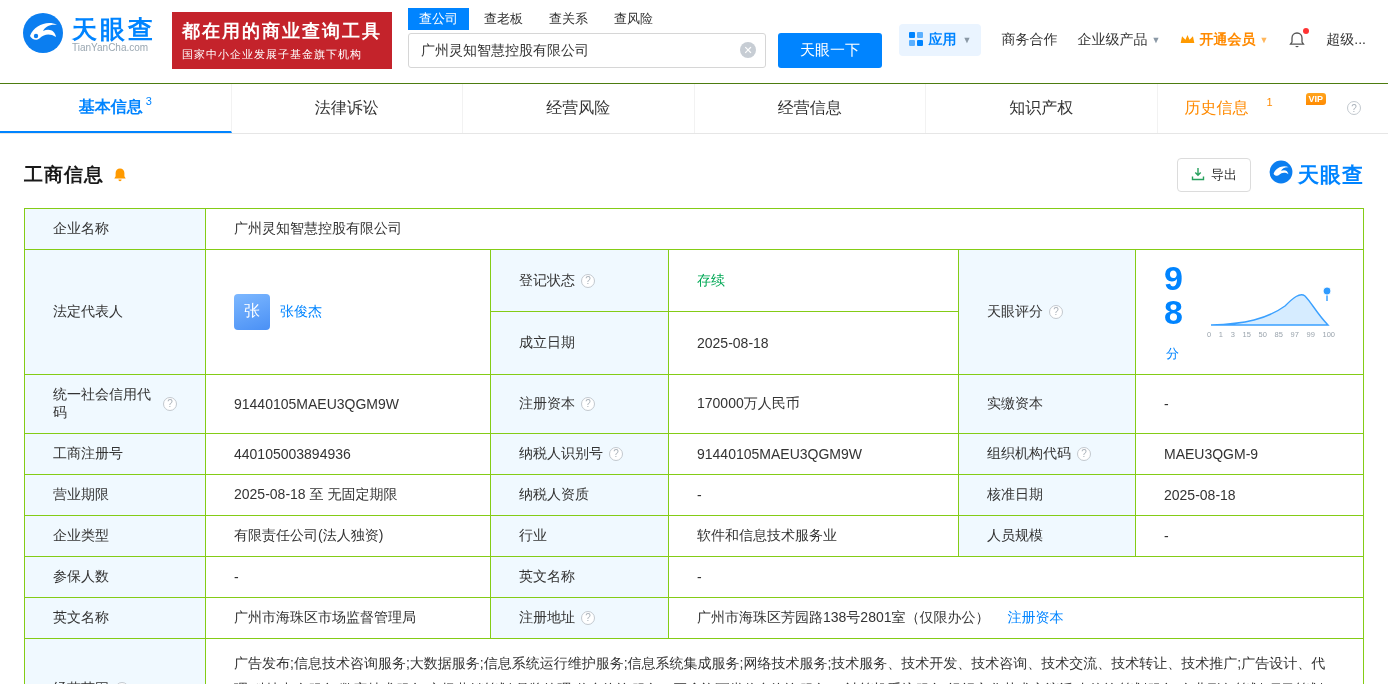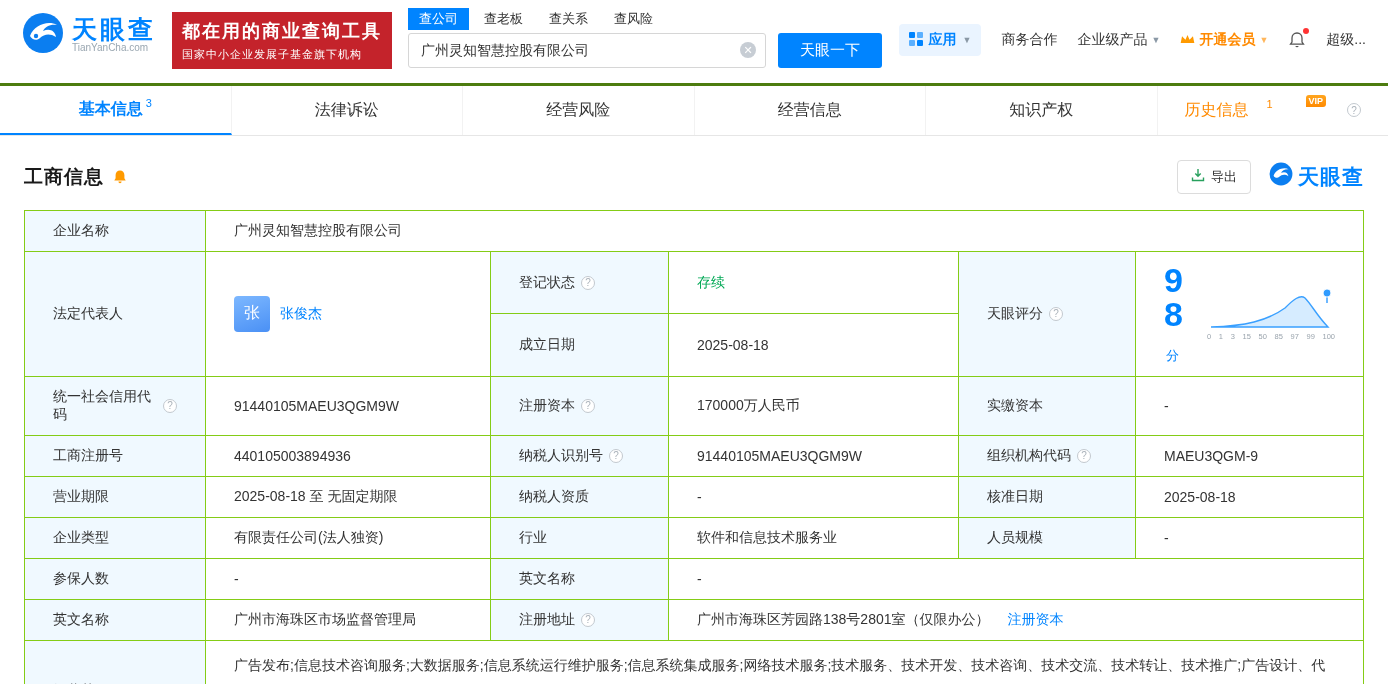--- a/index.html
+++ b/index.html
@@ -26,36 +26,36 @@
   .clear-btn { position: absolute; right: 10px; top: 9px; width: 16px; height: 16px; border-radius: 50%; background: #c7cdd4; color: #fff; font-size: 11px; line-height: 16px; text-align: center; cursor: pointer; }
   .search-btn { margin-left: 12px; width: 104px; height: 35px; background: #0084ff; color: #fff; border: none; border-radius: 3px; font-size: 15px; cursor: pointer; font-family: inherit; }
   .nav-right { margin-left: auto; display: flex; align-items: center; gap: 20px; font-size: 14px; color: #333; margin-top: 16px; white-space: nowrap; }
   .apps-chip { display: inline-flex; align-items: center; gap: 6px; background: #eaf4ff; color: #0084ff; padding: 7px 10px; border-radius: 4px; cursor: pointer; font-weight: bold; }
   .caret { font-size: 9px; color: #8a98a5; }
   .nav-link { cursor: pointer; display: inline-flex; align-items: center; gap: 4px; }
   .vip-link { color: #ff8a00; font-weight: bold; }
   .bell-wrap { position: relative; cursor: pointer; display: inline-flex; }
   .bell-dot { position: absolute; top: -3px; right: -3px; width: 6px; height: 6px; background: #f33; border-radius: 50%; }
   
-  .tabbar { display: flex; border-top: 3px solid #4d7c0f; border-bottom: 1px solid #e6e6e6; margin-top: 4px; justify-content: space-between; }
+  .tabbar { display: flex; border-top: 1px solid #4d7c0f; border-bottom: 1px solid #e6e6e6; margin-top: 4px; justify-content: space-between; }
   .tab { flex: 1; height: 49px; display: flex; align-items: center; justify-content: center; font-size: 16px; border-right: 1px solid #f2f2f2; cursor: pointer; color: #333; position: relative; }
   .tab:last-child { border-right: none; }
   .tab.active { color: #0084ff; font-weight: bold; border-bottom: 2px solid #0084ff; }
   .tab.history { color: #ff8a00; gap: 15px; }
   .sup { font-size: 11px; margin-left: 3px; transform: translateY(-6px); font-weight: normal; }
   .tab.active .sup { color: #0084ff; }
   .vip-badge { background: linear-gradient(#ffa51e,#ff8a00); color: #fff; font-size: 9px; font-weight: bold; padding: 1px 3px; border-radius: 3px 3px 3px 0; margin-left: 18px; transform: translateY(-9px); display: inline-block; }
   .help-circle { width: 14px; height: 14px; min-width: 14px; border: 1px solid #c3c9cf; color: #aab2ba; border-radius: 50%; font-size: 10px; display: inline-flex; align-items: center; justify-content: center; margin-left: 6px; cursor: pointer; background: #fff; }
   
   main { padding: 18px 24px 24px; }
   .section-head { display: flex; align-items: center; margin: 6px 0 16px; }
   .section-title { font-size: 19px; font-weight: bold; color: #1a1a1a; letter-spacing: 1px; }
   .sec-bell { margin-left: 8px; display: inline-flex; }
   .head-right { margin-left: auto; display: flex; align-items: center; gap: 18px; }
-  .export-btn { display: inline-flex; align-items: flex-start; gap: 6px; border: 1px solid #dcdcdc; border-radius: 4px; background: #fff; padding: 7px 13px; font-size: 13px; color: #333; cursor: pointer; font-family: inherit; }
+  .export-btn { display: inline-flex; align-items: flex-end; gap: 6px; border: 1px solid #dcdcdc; border-radius: 4px; background: #fff; padding: 7px 13px; font-size: 13px; color: #333; cursor: pointer; font-family: inherit; }
   .brand { display: inline-flex; align-items: center; gap: 5px; color: #0084ff; font-weight: bold; font-size: 21px; letter-spacing: 1px; cursor: pointer; }
   
   .info-table { width: 100%; border-collapse: collapse; table-layout: fixed; font-size: 14px; }
   .info-table td { border: 1px solid #84cc16; padding: 11px 28px; vertical-align: middle; word-break: break-all; }
   td.lbl { background: #f0f9ff; color: #333; }
   td.val { color: #333; background: #fff; }
   .lbl-inner { display: flex; align-items: center; }
   .link { color: #0084ff; cursor: pointer; text-decoration: none; }
   .green { color: #00a855; }
   .rep-wrap { display: flex; align-items: center; gap: 10px; }

